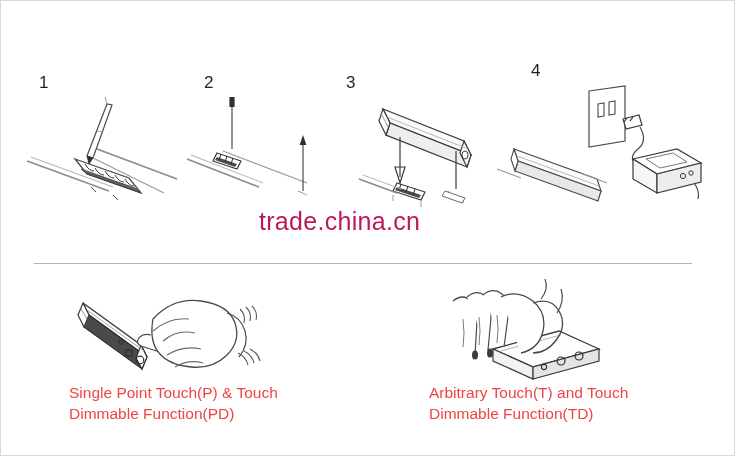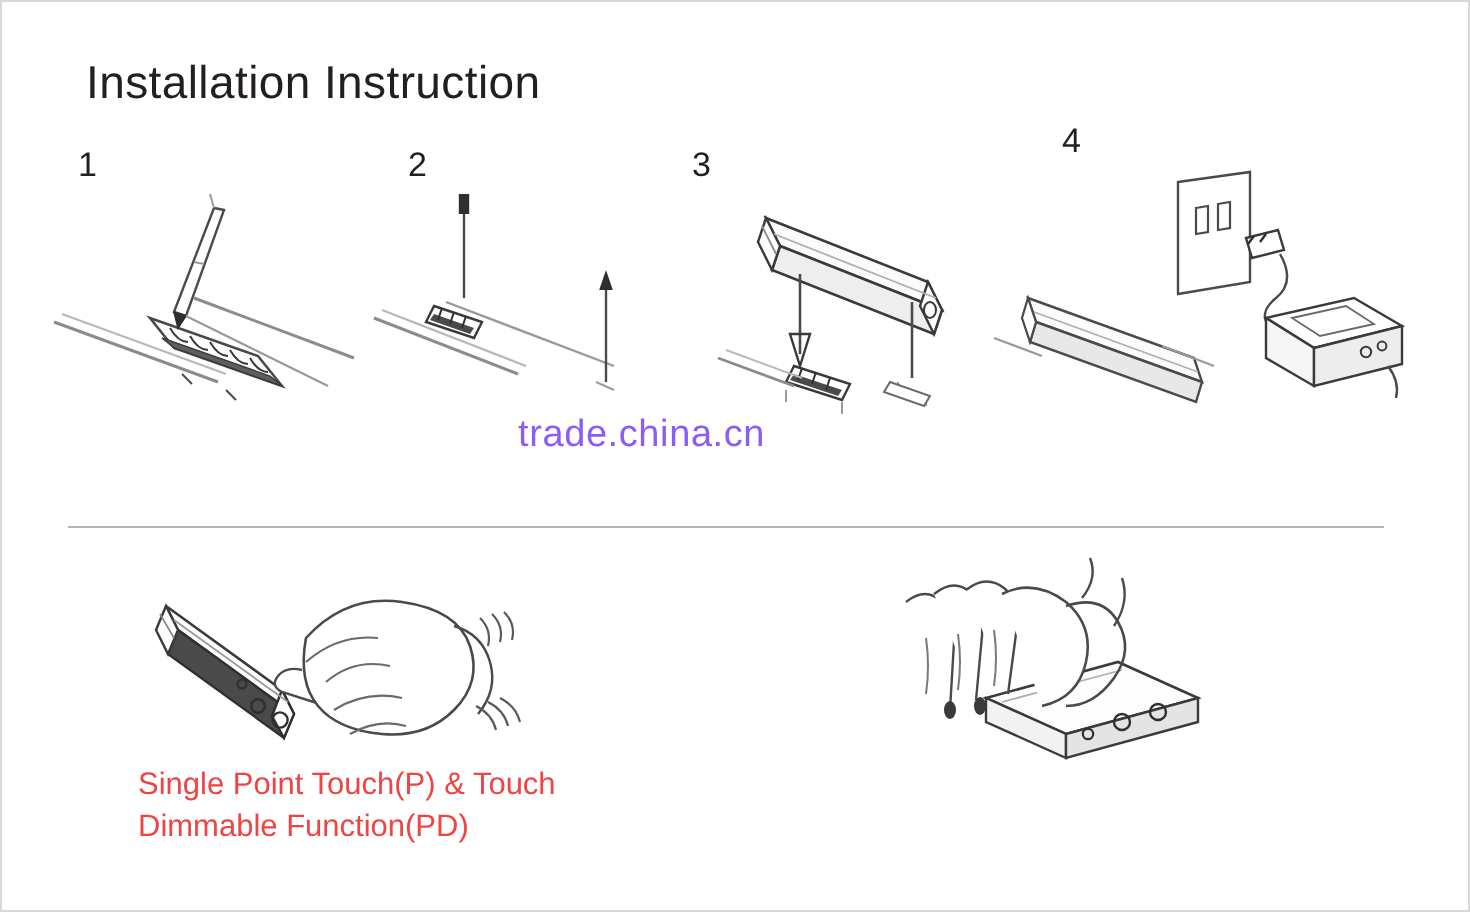--- a/index.html
+++ b/index.html
@@ -50,22 +50,22 @@
     left: 33px;
     top: 262px;
     width: 658px;
     height: 1px;
     background: #b4b4b4;
   }
   .watermark {
     position: absolute;
     left: 258px;
     top: 206px;
-    font-size: 19px;
-    color: #8b5cf6;
+    font-size: 25px;
+    color: #be185d;
     letter-spacing: 0.3px;
     white-space: nowrap;
   }
   .wm-ghost {
     position: absolute;
     font-size: 40px;
     color: #f0f0f0;
     white-space: nowrap;
     font-weight: 700;
   }
@@ -80,21 +80,20 @@
     white-space: pre-line;
   }
   .caption.left  { left: 68px;  top: 381px; }
   .caption.right { left: 428px; top: 381px; }
 </style>
 </head>
 <body>
 
 <div id="page">
 
-  <div class="page-title">Installation Instruction</div>
 
   <div class="wm-ghost g1">&nbsp;</div>
   <div class="wm-ghost g2">&nbsp;</div>
 
   <div class="step-num n1">1</div>
   <div class="step-num n2">2</div>
   <div class="step-num n3">3</div>
   <div class="step-num n4">4</div>
 
   <svg class="art" viewBox="0 0 735 456">
@@ -328,14 +327,16 @@
       <path d="M 556 312 q 8 -12 4 -24" fill="none" stroke="#4a4a4a" stroke-width="1.2"></path>
     </g>
   </svg>
 
   <div class="divider"></div>
 
   <div class="watermark">trade.china.cn</div>
 
   <div class="caption left">Single Point Touch(P) &amp; Touch
 Dimmable Function(PD)</div>
+  <div class="caption right">Arbitrary Touch(T) and Touch
+Dimmable  Function(TD)</div>
 
 </div>
 
 </body></html>

